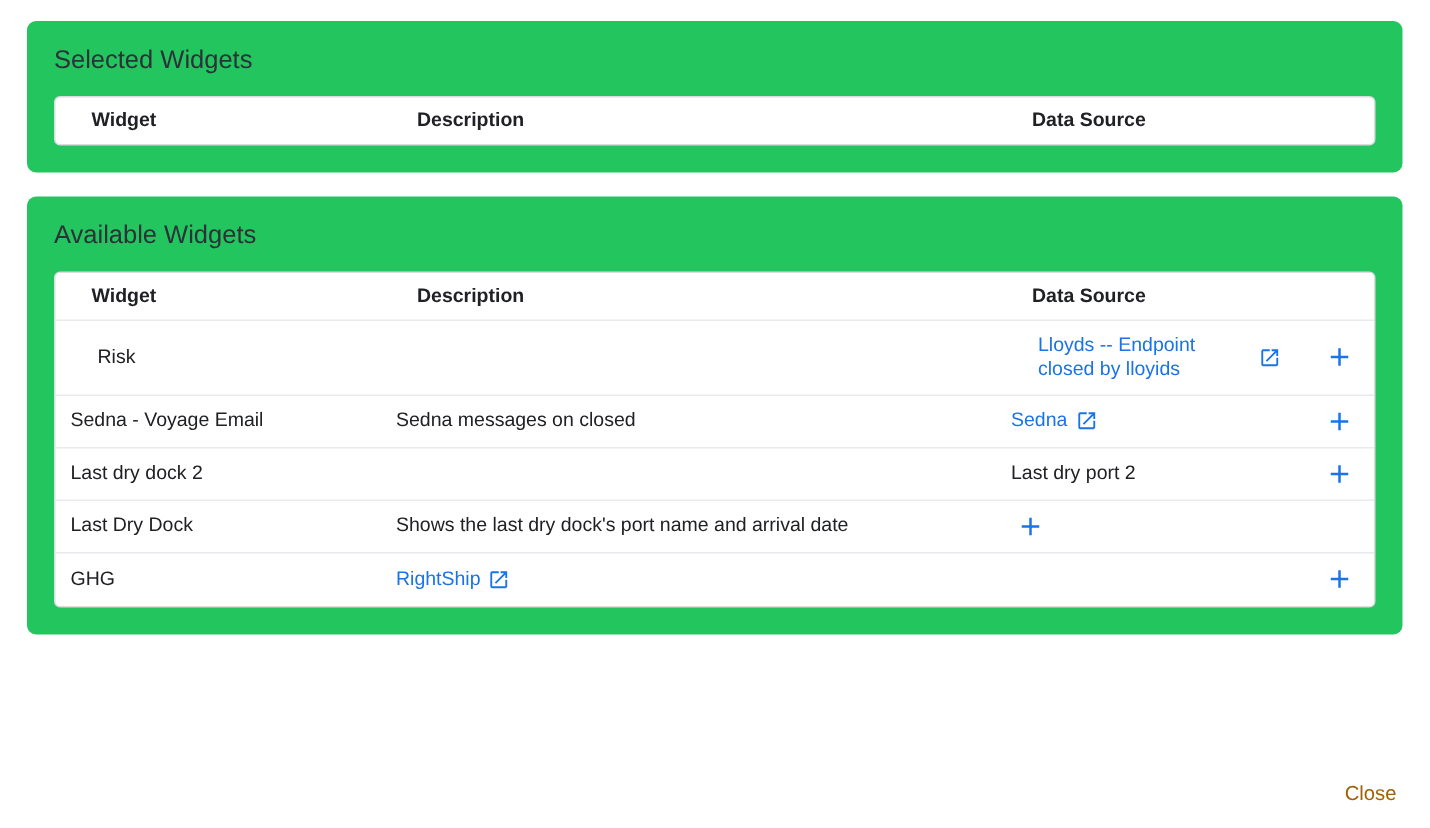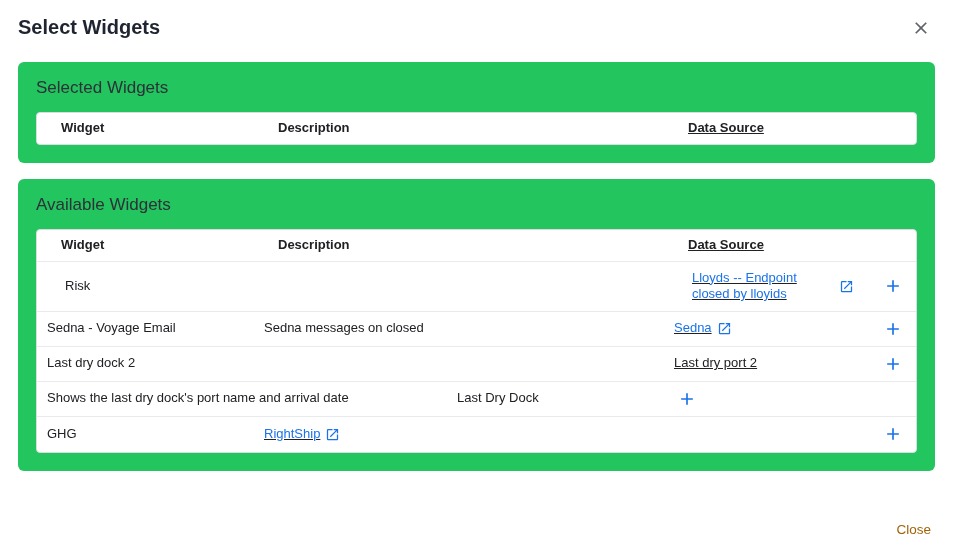--- a/index.html
+++ b/index.html
@@ -47,48 +47,40 @@
     min-height: 35px;
     border-bottom: 1px solid #e8eaed;
   }
   .trow:last-child { border-bottom: none; }
   .thead { min-height: 31px; }
   .thead .cell { font-weight: 600; padding-left: 24px; }
 
   .cell { padding: 7px 10px; font-size: 13px; line-height: 1.3; }
   .c-widget { width: 217px; flex: none; }
   .c-desc   { width: 410px; flex: none; }
-  .c-source { flex: 1; display: flex; align-items: center; gap: 5px; text-decoration: underline; }
+  .c-source { flex: 1; display: flex; align-items: center; gap: 5px; }
   .c-add    { width: 46px; flex: none; display: flex; justify-content: center; padding: 7px 6px; }
 
   .src-link { color: #1a73e8; text-decoration: none; cursor: pointer; }
   .src-plain { color: #202124; }
   .ext { display: inline-flex; align-items: center; cursor: pointer; line-height: 0; }
   .plus { display: inline-flex; align-items: center; cursor: pointer; line-height: 0; }
 
   .row-risk { min-height: 50px; padding-left: 18px; }
   .row-risk .src-link { max-width: 185px; display: inline-block; }
   .row-risk .ext { margin-left: auto; padding-right: 6px; }
 
   .footer { position: absolute; right: 22px; bottom: 14px; }
   .close-link { color: #a16207; font-size: 13.5px; cursor: pointer; text-decoration: none; }
 </style>
 </head>
 <body>
 
 <div class="dialog">
 
-  <div class="dlg-header">
-    <div class="dlg-title">Select Widgets</div>
-    <span class="close-btn">
-      <svg viewBox="0 0 24 24" width="20" height="20" fill="#5f6368">
-          <path d="M19 6.41 17.59 5 12 10.59 6.41 5 5 6.41 10.59 12 5 17.59 6.41 19 12 13.41 17.59 19 19 17.59 13.41 12z"></path>
-        </svg>
-    </span>
-  </div>
 
   <div class="panel">
     <div class="panel-heading">Selected Widgets</div>
     <div class="table">
       <div class="trow thead">
         <div class="cell c-widget">Widget</div>
         <div class="cell c-desc">Description</div>
         <div class="cell c-source">Data Source</div>
         <div class="cell c-add"></div>
       </div>
@@ -155,22 +147,22 @@
         <div class="cell c-add">
           <span class="plus">
             <svg viewBox="0 0 24 24" width="20" height="20" fill="#1a73e8">
                 <path d="M19 13h-6v6h-2v-6H5v-2h6V5h2v6h6v2z"></path>
               </svg>
           </span>
         </div>
       </div>
 
       <div class="trow">
+        <div class="cell c-widget">Last Dry Dock</div>
         <div class="cell c-desc">Shows the last dry dock's port name and arrival date</div>
-        <div class="cell c-widget">Last Dry Dock</div>
         <div class="cell c-add">
           <span class="plus">
             <svg viewBox="0 0 24 24" width="20" height="20" fill="#1a73e8">
                 <path d="M19 13h-6v6h-2v-6H5v-2h6V5h2v6h6v2z"></path>
               </svg>
           </span>
         </div>
       </div>
 
       <div class="trow">

